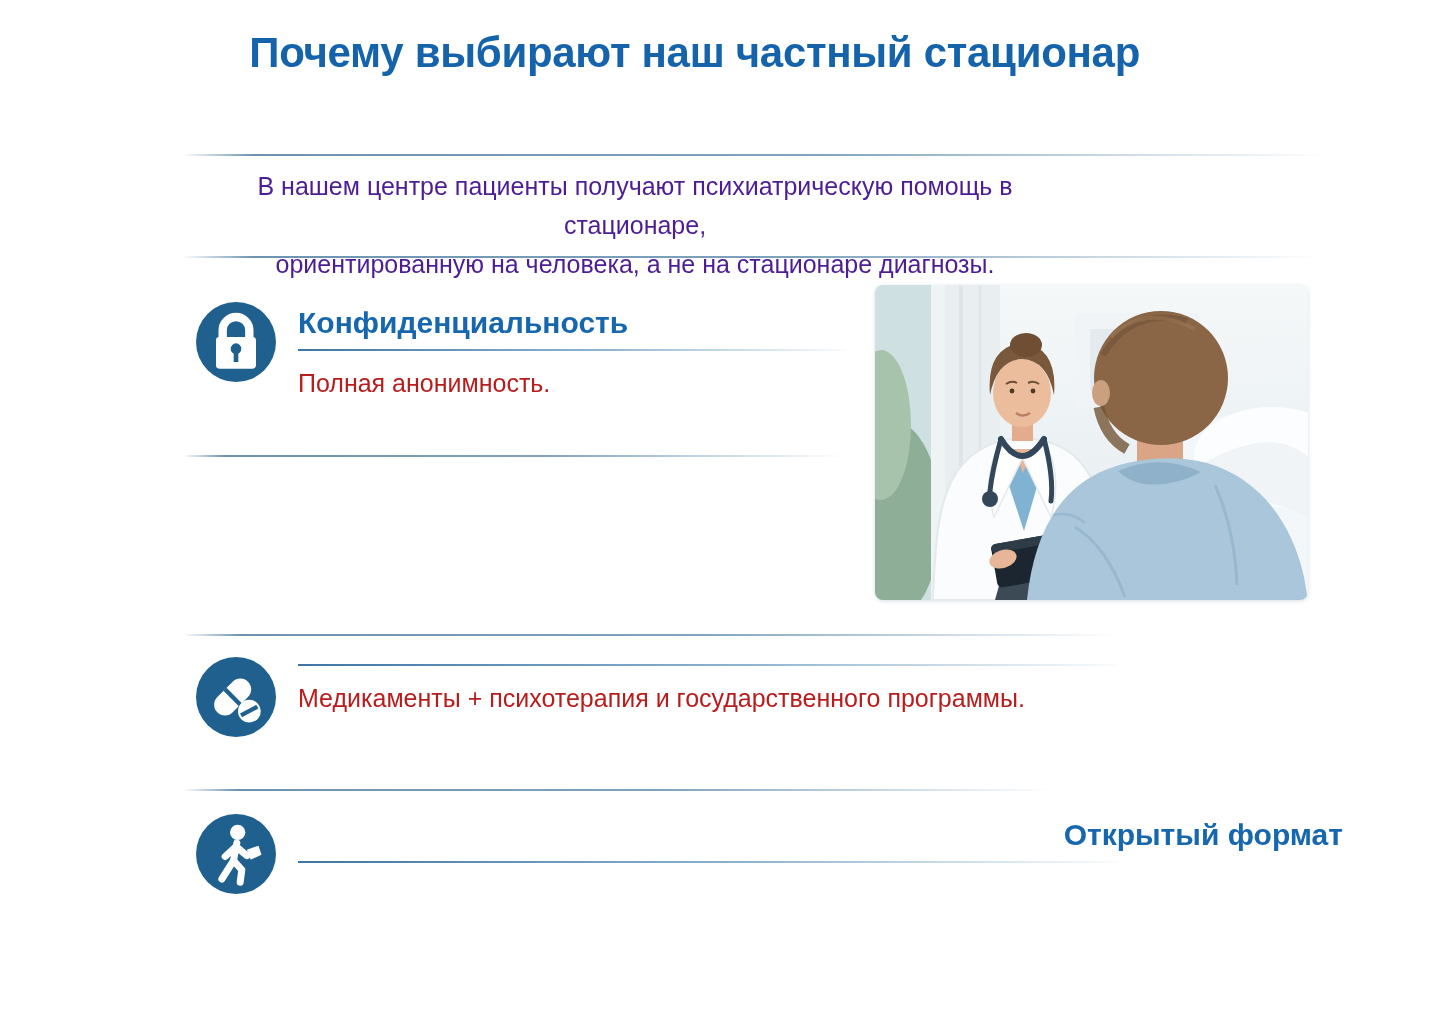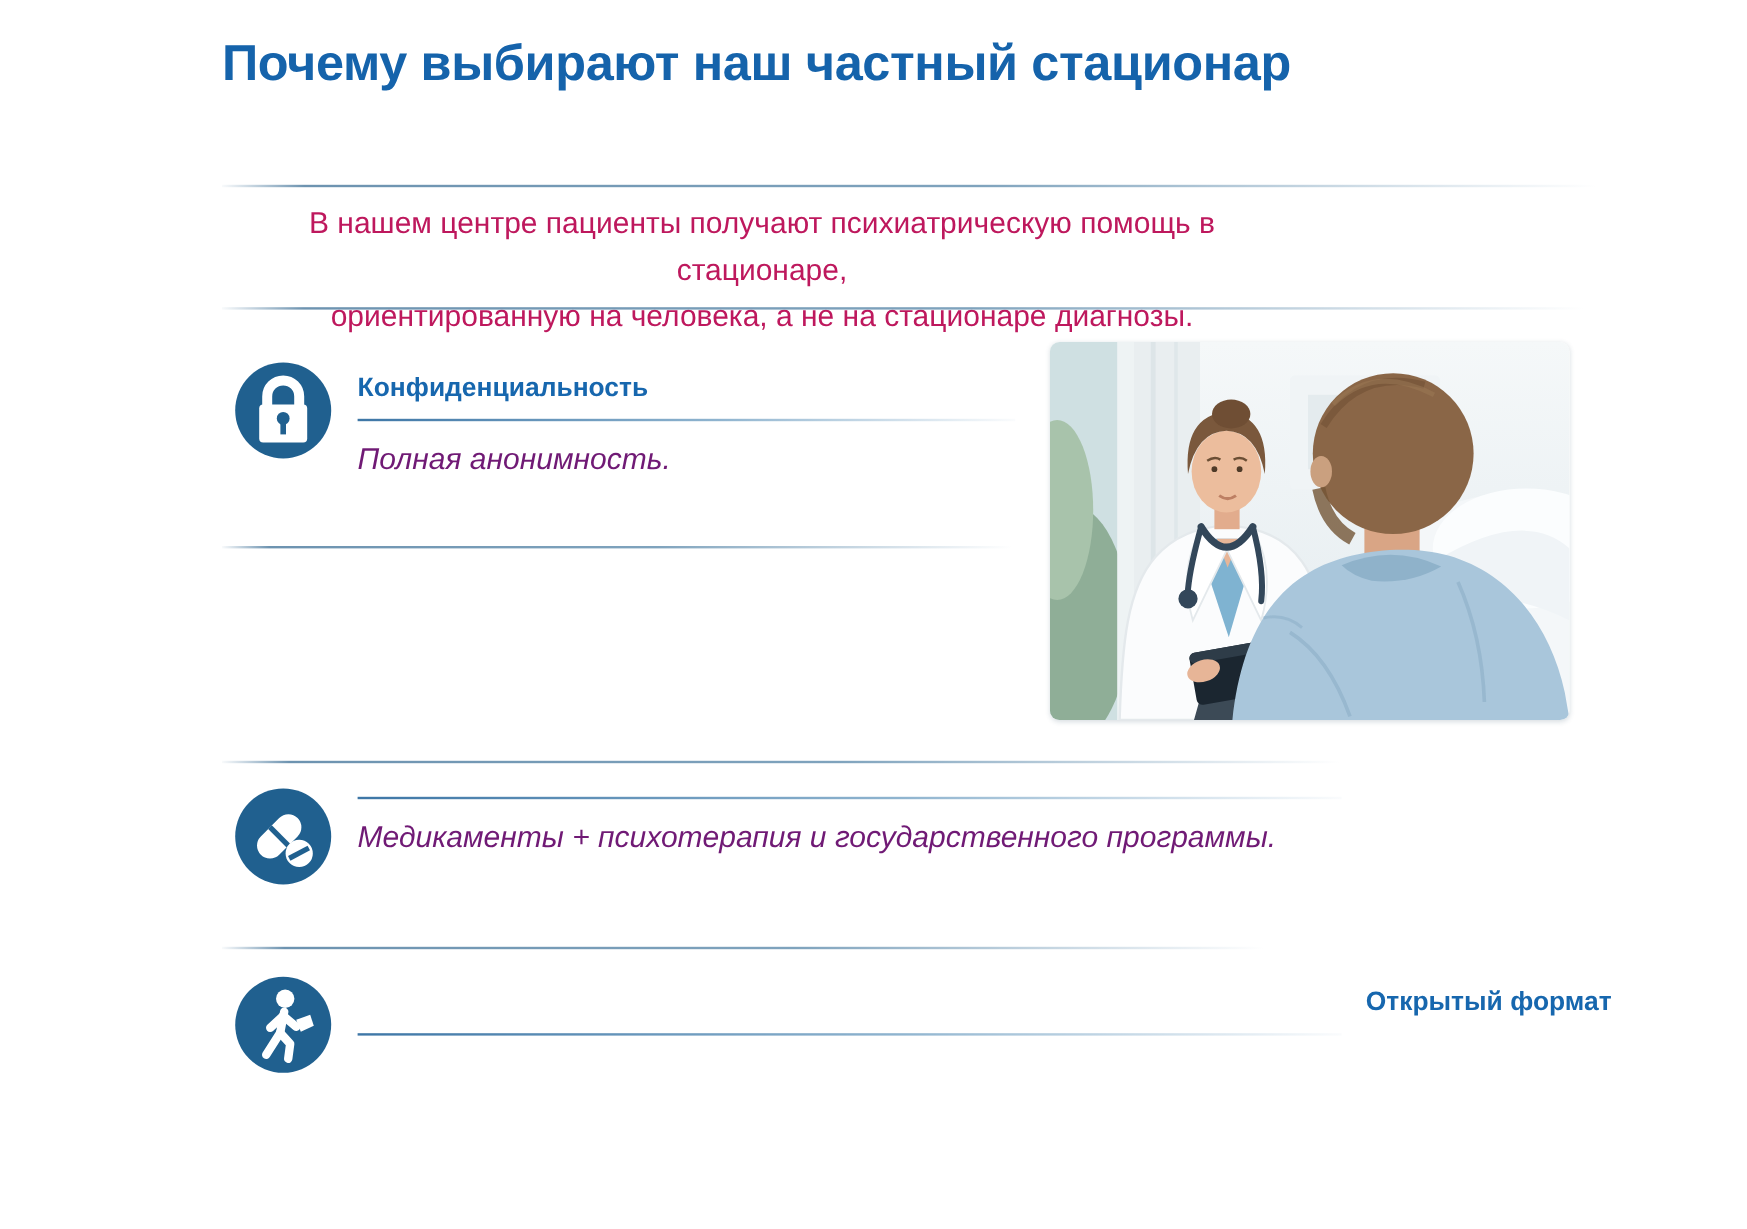--- a/index.html
+++ b/index.html
@@ -9,36 +9,36 @@
     height: 1024px;
     background: #ffffff;
     overflow: hidden;
     font-family: "Liberation Sans", sans-serif;
   }
   .title {
     position: absolute;
     left: 185px; top: 28px;
     width: 955px;
     margin: 0;
-    text-align: left;
+    text-align: right;
     font-size: 42px;
     line-height: 50px;
     font-weight: bold;
     letter-spacing: -0.3px;
     color: #1563ab;
   }
   .subtitle {
     position: absolute;
     left: 185px; top: 167px;
     width: 900px;
     margin: 0;
     text-align: center;
     font-size: 25px;
     line-height: 39px;
-    color: #be185d;
+    color: #4c1d95;
   }
   .divider {
     position: absolute;
     height: 2px;
     background: linear-gradient(to right,
       rgba(130,160,185,0.05), #6d93b0 6%, #7fa3bd 55%, rgba(150,180,200,0));
   }
   .d-title { top: 154px; left: 185px; width: 1145px; }
   .d-sub   { top: 256px; left: 185px; width: 1135px; }
   .d-1     { top: 455px; left: 185px; width: 658px;  }
@@ -58,36 +58,35 @@
     border-radius: 50%;
     display: flex; align-items: center; justify-content: center;
   }
   .icon-dark { background: #20608f; }
   .icon-teal { background: #42a7c4; }
   .icon-circle svg { width: 80px; height: 80px; display: block; }
 
   .feature-text { margin-left: 102px; width: 1045px; }
   .feature-text h2 {
     margin: 0; padding-top: 6px;
-    font-size: 22px; line-height: 34px;
+    font-size: 30px; line-height: 34px;
     font-weight: bold;
     color: #1767ae;
   }
   .h-underline {
     height: 2px; margin-top: 9px;
     background: linear-gradient(to right,
       #3d76a6, #8fb4cf 55%, rgba(160,190,215,0.05));
   }
   .w-narrow { width: 548px; }
   .w-wide   { width: 820px; }
   .feature-text p {
     margin: 0;
     font-size: 25px; line-height: 40px;
-    color: #701a75;
-    font-style: italic;
+    color: #b91c1c;
   }
   .feature-text p.first { margin-top: 12px; }
 
   .photo {
     position: absolute;
     left: 875px; top: 285px;
     width: 433px; height: 315px;
     margin: 0;
     border-radius: 8px;
     overflow: hidden;

